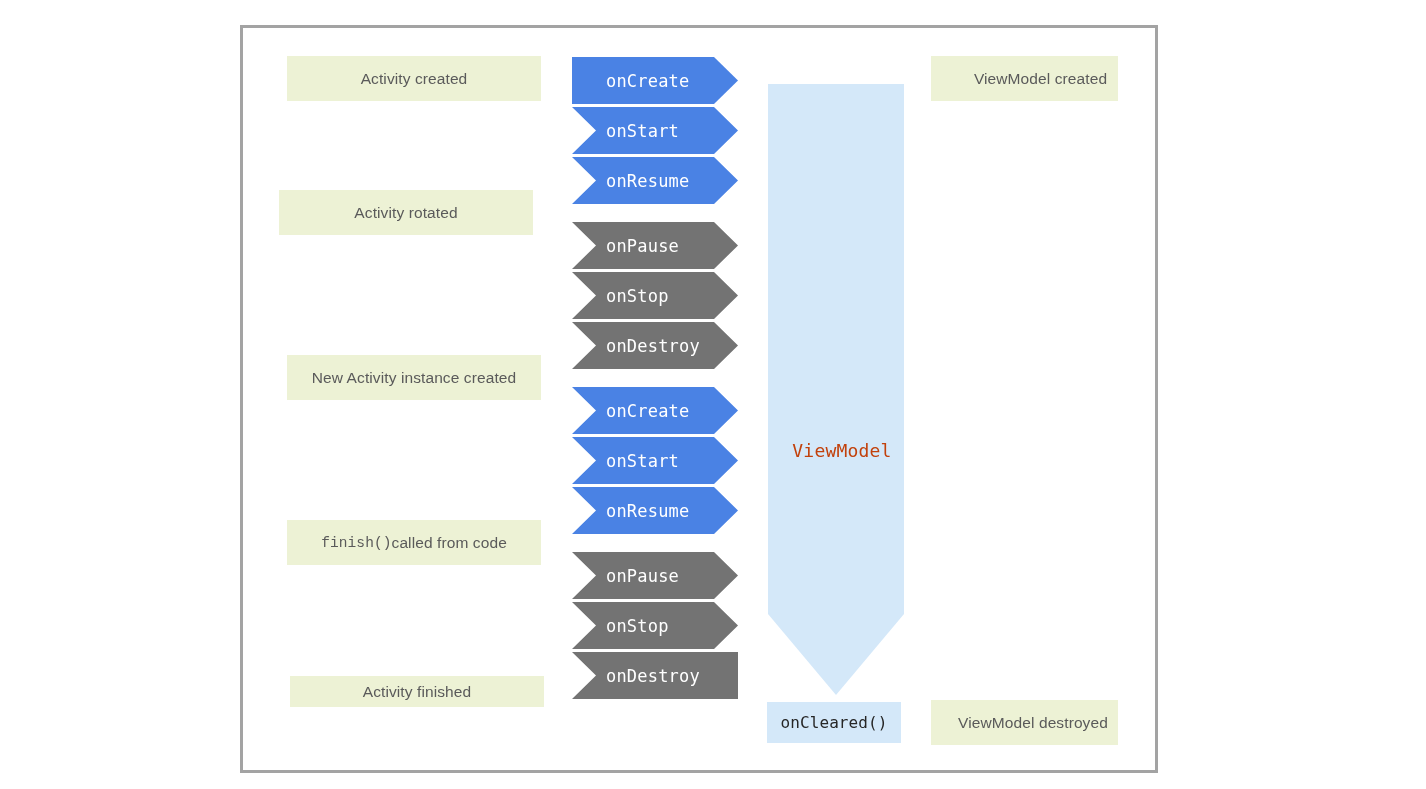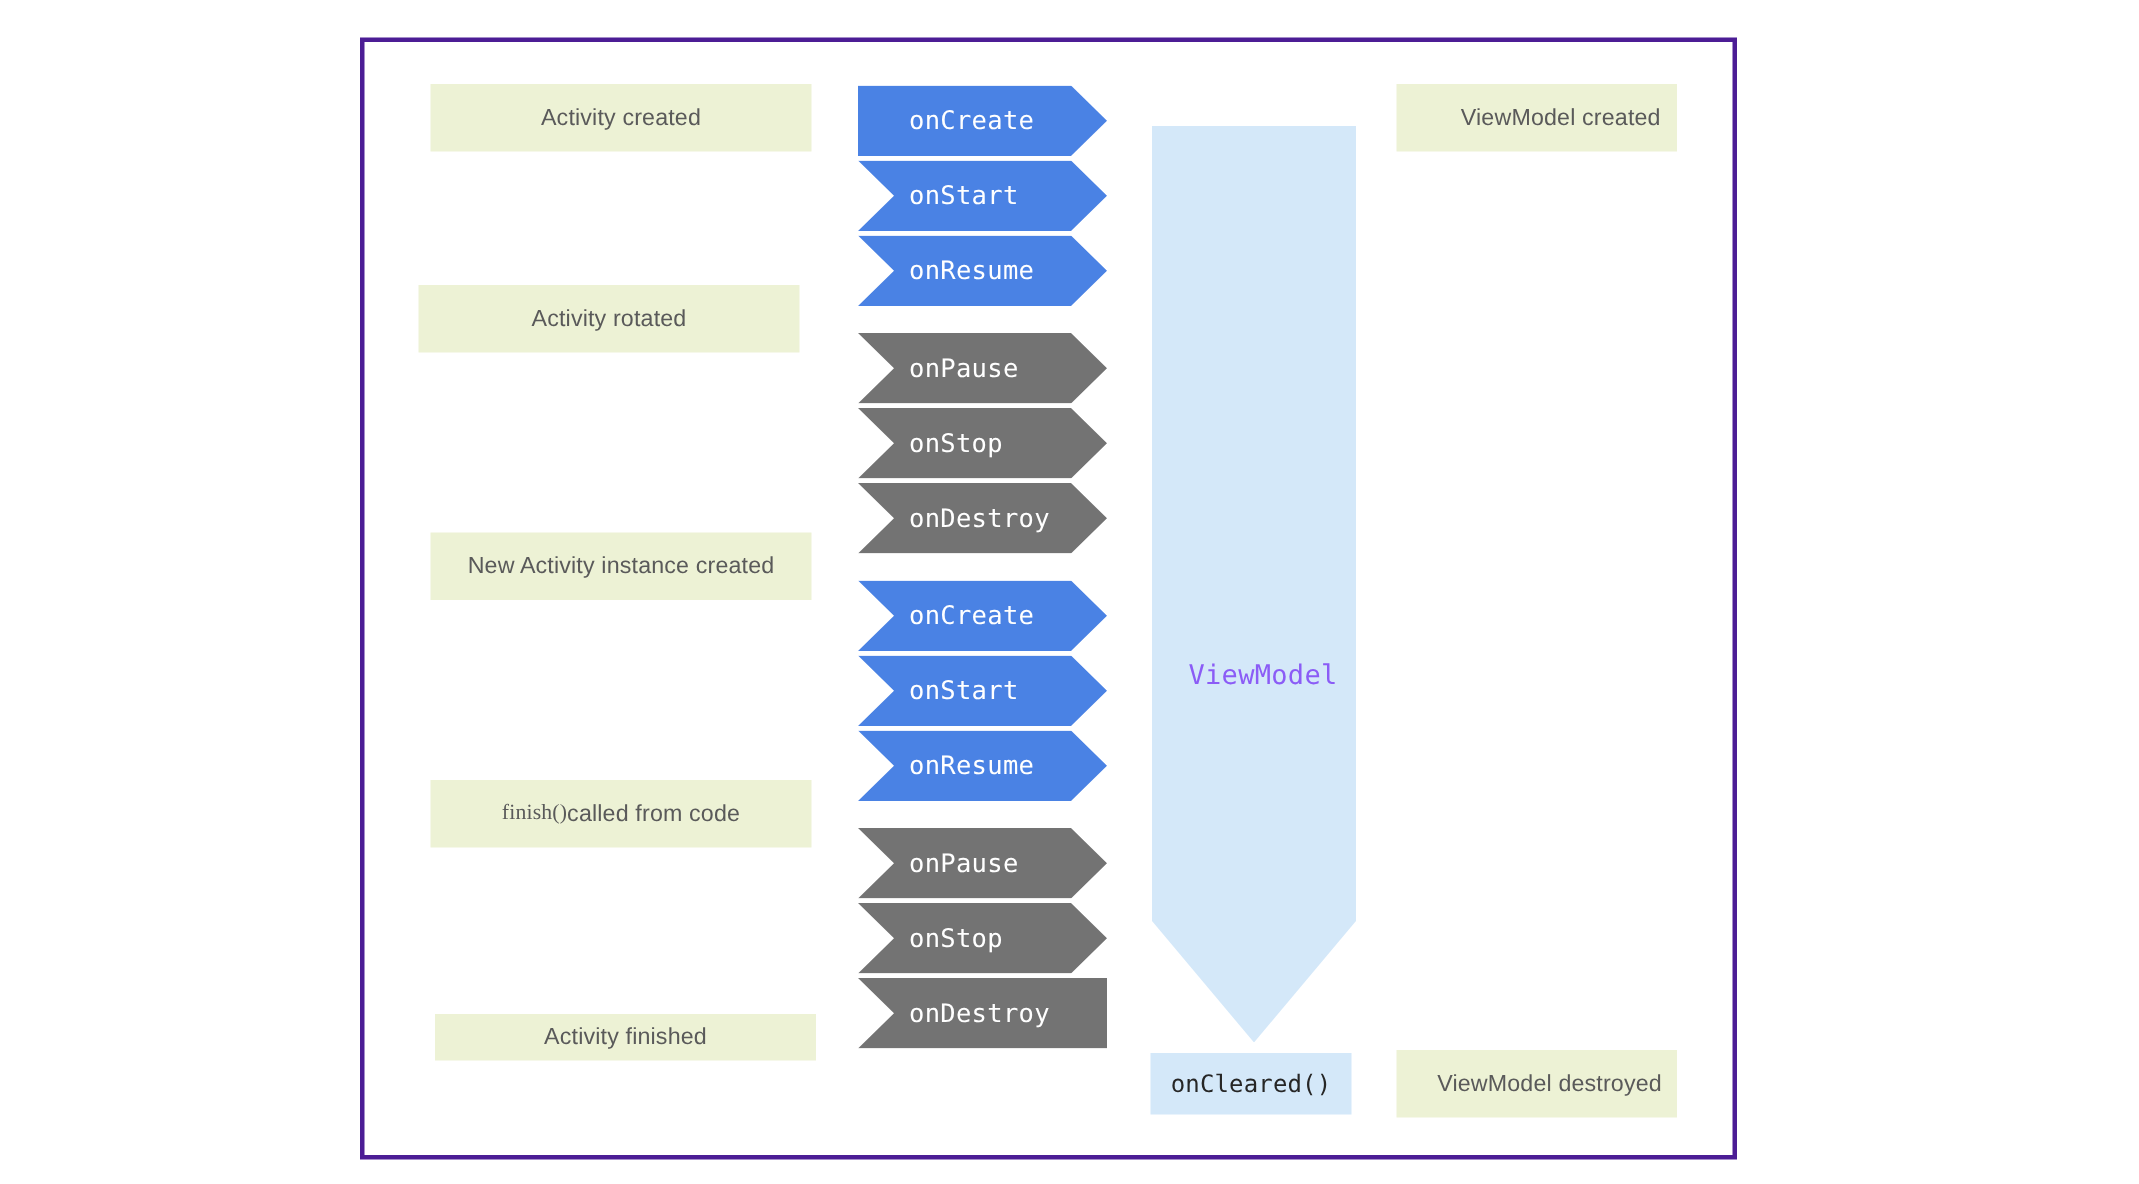--- a/index.html
+++ b/index.html
@@ -21,41 +21,41 @@
     background: #ffffff;
   }
 
   
   #frame {
     position: absolute;
     left: 240px;
     top: 25px;
     width: 918px;
     height: 748px;
-    border: 3px solid #4c1d95;
+    border: 3px solid #a3a3a3;
     background: #ffffff;
     box-sizing: border-box;
   }
 
   
   .event-label {
     position: absolute;
     background: #edf2d5;
     color: #5a5a5a;
     font-size: 15.5px;
     display: flex;
     align-items: center;
     justify-content: center;
     text-align: center;
     letter-spacing: 0.1px;
     box-sizing: border-box;
     white-space: nowrap;
   }
   .event-label .mono {
-    font-family: Liberation Serif, serif;
+    font-family: Liberation Mono, monospace;
     font-size: 14.5px;
   }
 
   
   .chev {
     position: absolute;
     display: flex;
     align-items: center;
     box-sizing: border-box;
     color: #ffffff;
@@ -123,21 +123,21 @@
     clip-path: polygon(0% 0%, 100% 0%, 50% 100%);
   }
   .vm-text {
     position: absolute;
     left: 0;
     top: 356px;
     width: 148px;
     text-align: center;
     font-family: "DejaVu Sans Mono", monospace;
     font-size: 18px;
-    color: #8b5cf6;
+    color: #c2410c;
     letter-spacing: 0.2px;
   }
 
   
   #on-cleared {
     position: absolute;
     left: 767px;
     top: 699px;
     width: 134px;
     height: 41px;

